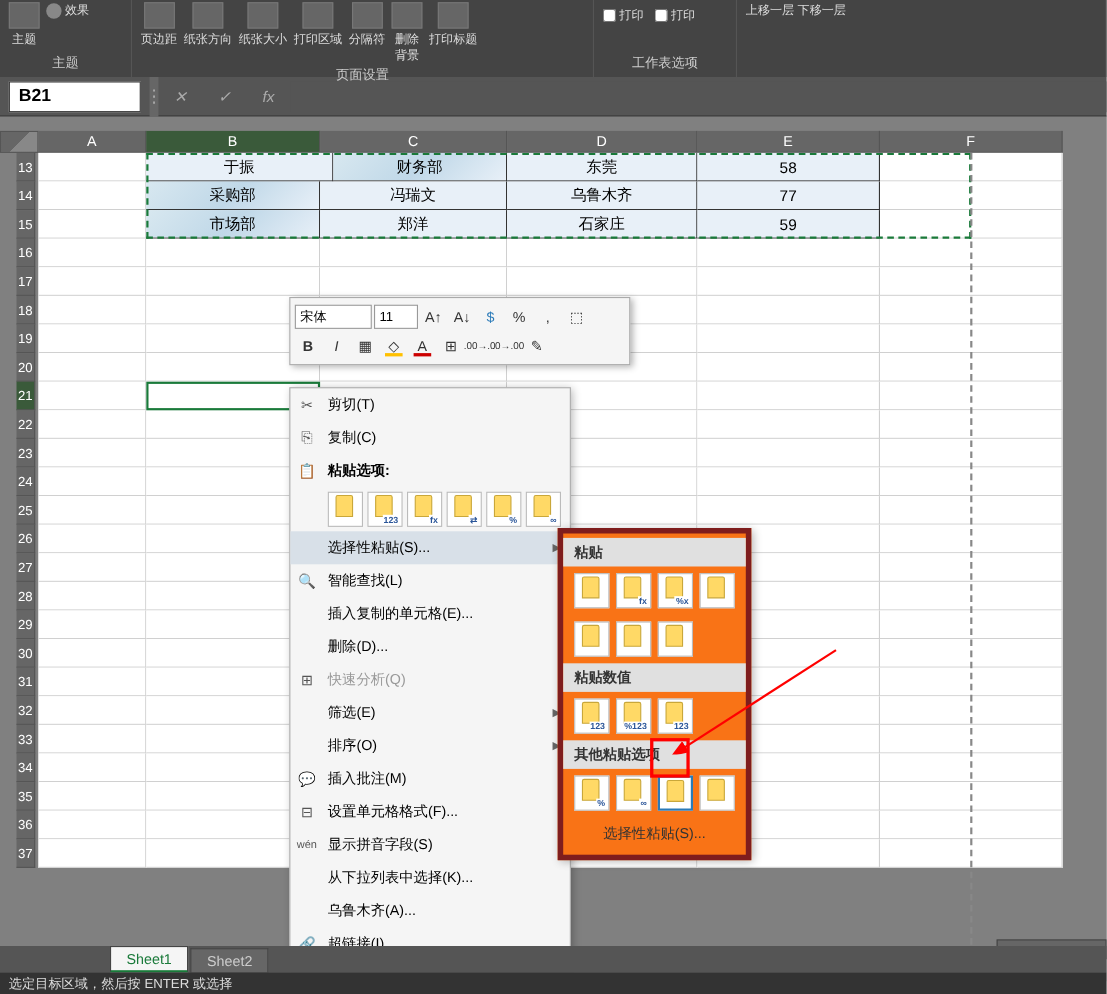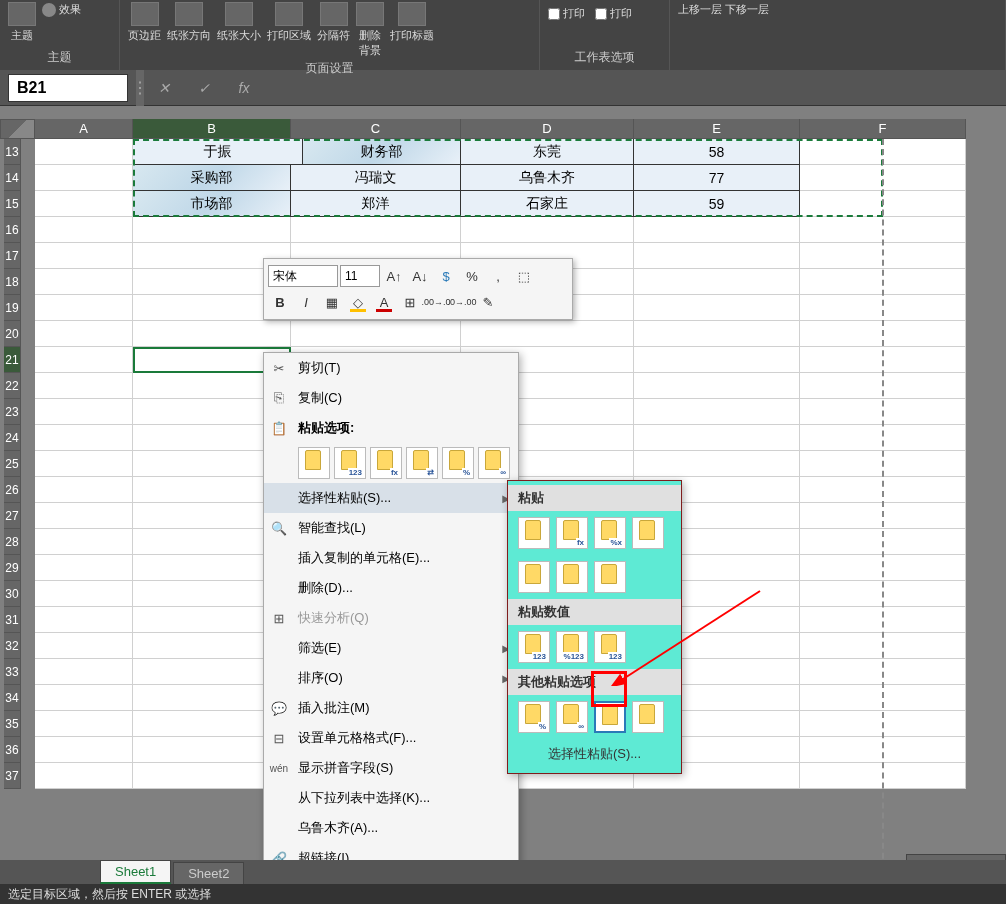--- a/index.html
+++ b/index.html
@@ -20,21 +20,21 @@
 .name-box { background: #fff; color: #000; width: 120px; height: 28px; margin: 0 8px; display: flex; align-items: center; padding: 0 8px; font-size: 16px; font-weight: bold; border: 1px solid #333; }
 .fb-sep { width: 8px; height: 36px; background: #666; display: flex; align-items: center; justify-content: center; color: #aaa; }
 .fb-btn { width: 40px; height: 28px; display: flex; align-items: center; justify-content: center; color: #aaa; font-size: 14px; font-style: italic; }
 .formula-input { flex: 1; height: 28px; background: #555; }
 
 .sheet-area { background: #808080; position: relative; height: 786px; }
 .corner { position: absolute; left: 0; top: 13px; width: 35px; height: 20px; background: linear-gradient(135deg, #666 50%, #888 50%); border: 1px solid #555; }
 .col-headers { position: absolute; left: 35px; top: 13px; height: 20px; display: flex; }
 .col-header { background: #666; color: #fff; border-right: 1px solid #555; border-bottom: 1px solid #555; display: flex; align-items: center; justify-content: center; font-size: 13px; }
 .col-header.sel { background: #3a5a3a; }
-.row-headers { position: absolute; left: 4px; top: 33px; width: 17px; text-align: right; }
+.row-headers { position: absolute; left: 15px; top: 33px; width: 17px; text-align: right; }
 .row-header { background: #666; color: #fff; border-bottom: 1px solid #555; border-right: 1px solid #555; height: 26px; display: flex; align-items: center; justify-content: center; font-size: 12px; }
 .row-header.sel { background: #3a5a3a; color: #fff; }
 .grid { position: absolute; left: 35px; top: 33px; background: #fff; }
 .grid-row { display: flex; height: 26px; }
 .cell { border-right: 1px solid #d0d0d0; border-bottom: 1px solid #d0d0d0; display: flex; align-items: center; justify-content: center; font-size: 14px; color: #000; background: #fff; }
 .cell.data { background: #e8f0f8; border-right: 1px solid #333; border-bottom: 1px solid #333; }
 .cell.dataimg { background: linear-gradient(135deg, #d8e8f0, #c0d8e8, #e8f0f8); }
 .sel-cell { position: absolute; border: 2px solid #1a7a3a; background: #fff; pointer-events: none; }
 .marching { position: absolute; border: 2px dashed #1a7a3a; pointer-events: none; }
 
@@ -49,21 +49,21 @@
 .cm-item.hover { background: #d8e0e8; }
 .cm-icon { width: 22px; height: 22px; display: flex; align-items: center; justify-content: center; color: #555; }
 .cm-label { flex: 1; }
 .cm-arrow { color: #666; font-size: 10px; }
 .cm-paste-row { display: flex; gap: 4px; padding: 4px 8px 4px 34px; }
 .paste-icon { width: 32px; height: 32px; border: 1px solid #bbb; background: #fff; display: flex; align-items: center; justify-content: center; font-size: 9px; position: relative; }
 .paste-icon::before { content: ""; position: absolute; top: 2px; left: 6px; width: 14px; height: 18px; background: #ffd966; border: 1px solid #c9a73a; border-radius: 2px 2px 0 0; }
 .paste-icon span { position: absolute; bottom: 1px; right: 2px; font-size: 8px; color: #2a5599; font-weight: bold; background: #fff; padding: 0 1px; }
 .paste-icon.highlighted { border: 2px solid #2a7ab8; }
 
-.submenu { position: absolute; background: #5eead4; border: 1px solid #7f1d1d; box-shadow: 2px 2px 8px rgba(0,0,0,0.3); font-size: 13px; min-width: 175px; padding: 4px 0; }
+.submenu { position: absolute; background: #f97316; border: 5px solid #7f1d1d; box-shadow: 2px 2px 8px rgba(0,0,0,0.3); font-size: 13px; min-width: 175px; padding: 4px 0; }
 .sm-header { background: #e0e0e0; padding: 4px 10px; font-size: 13px; font-weight: bold; color: #333; }
 .sm-row { display: flex; gap: 6px; padding: 6px 10px; }
 .sm-link { text-align: center; padding: 6px; color: #333; }
 
 .red-box { position: absolute; border: 3px solid #f00; pointer-events: none; }
 .red-arrow { position: absolute; pointer-events: none; }
 
 .sheet-tabs { position: absolute; bottom: 20px; left: 0; right: 0; height: 24px; background: #555; display: flex; align-items: flex-end; padding-left: 100px; }
 .sheet-tab { background: #666; color: #ccc; padding: 3px 14px; font-size: 13px; border: 1px solid #444; border-bottom: none; margin-right: 2px; }
 .sheet-tab.active { background: #f5f5f5; color: #1a7a3a; border-bottom: 2px solid #1a7a3a; }
@@ -396,21 +396,21 @@
         <div class="cell" style="width: 173px;"></div>
         <div class="cell" style="width: 166px;"></div>
         <div class="cell" style="width: 166px;"></div>
       </div>
     </div>
 
   <div class="marching" style="left:133px;top:33px;width:750px;height:78px"></div>
   <div class="sel-cell" style="left:133px;top:241px;width:158px;height:26px"></div>
   <div class="page-break" style="left:882px"></div>
 
-  <div class="mini-toolbar" style="left:263px;top:152px;width:310px">
+  <div class="mini-toolbar" style="left:263px;top:164px;width:310px">
     <div class="mt-row">
       <div class="mt-combo" style="width:70px">宋体</div>
       <div class="mt-combo" style="width:40px">11</div>
       <div class="mt-btn">A↑</div>
       <div class="mt-btn">A↓</div>
       <div class="mt-btn" style="color:#2a7ab8">$</div>
       <div class="mt-btn">%</div>
       <div class="mt-btn">,</div>
       <div class="mt-btn">⬚</div>
     </div>

